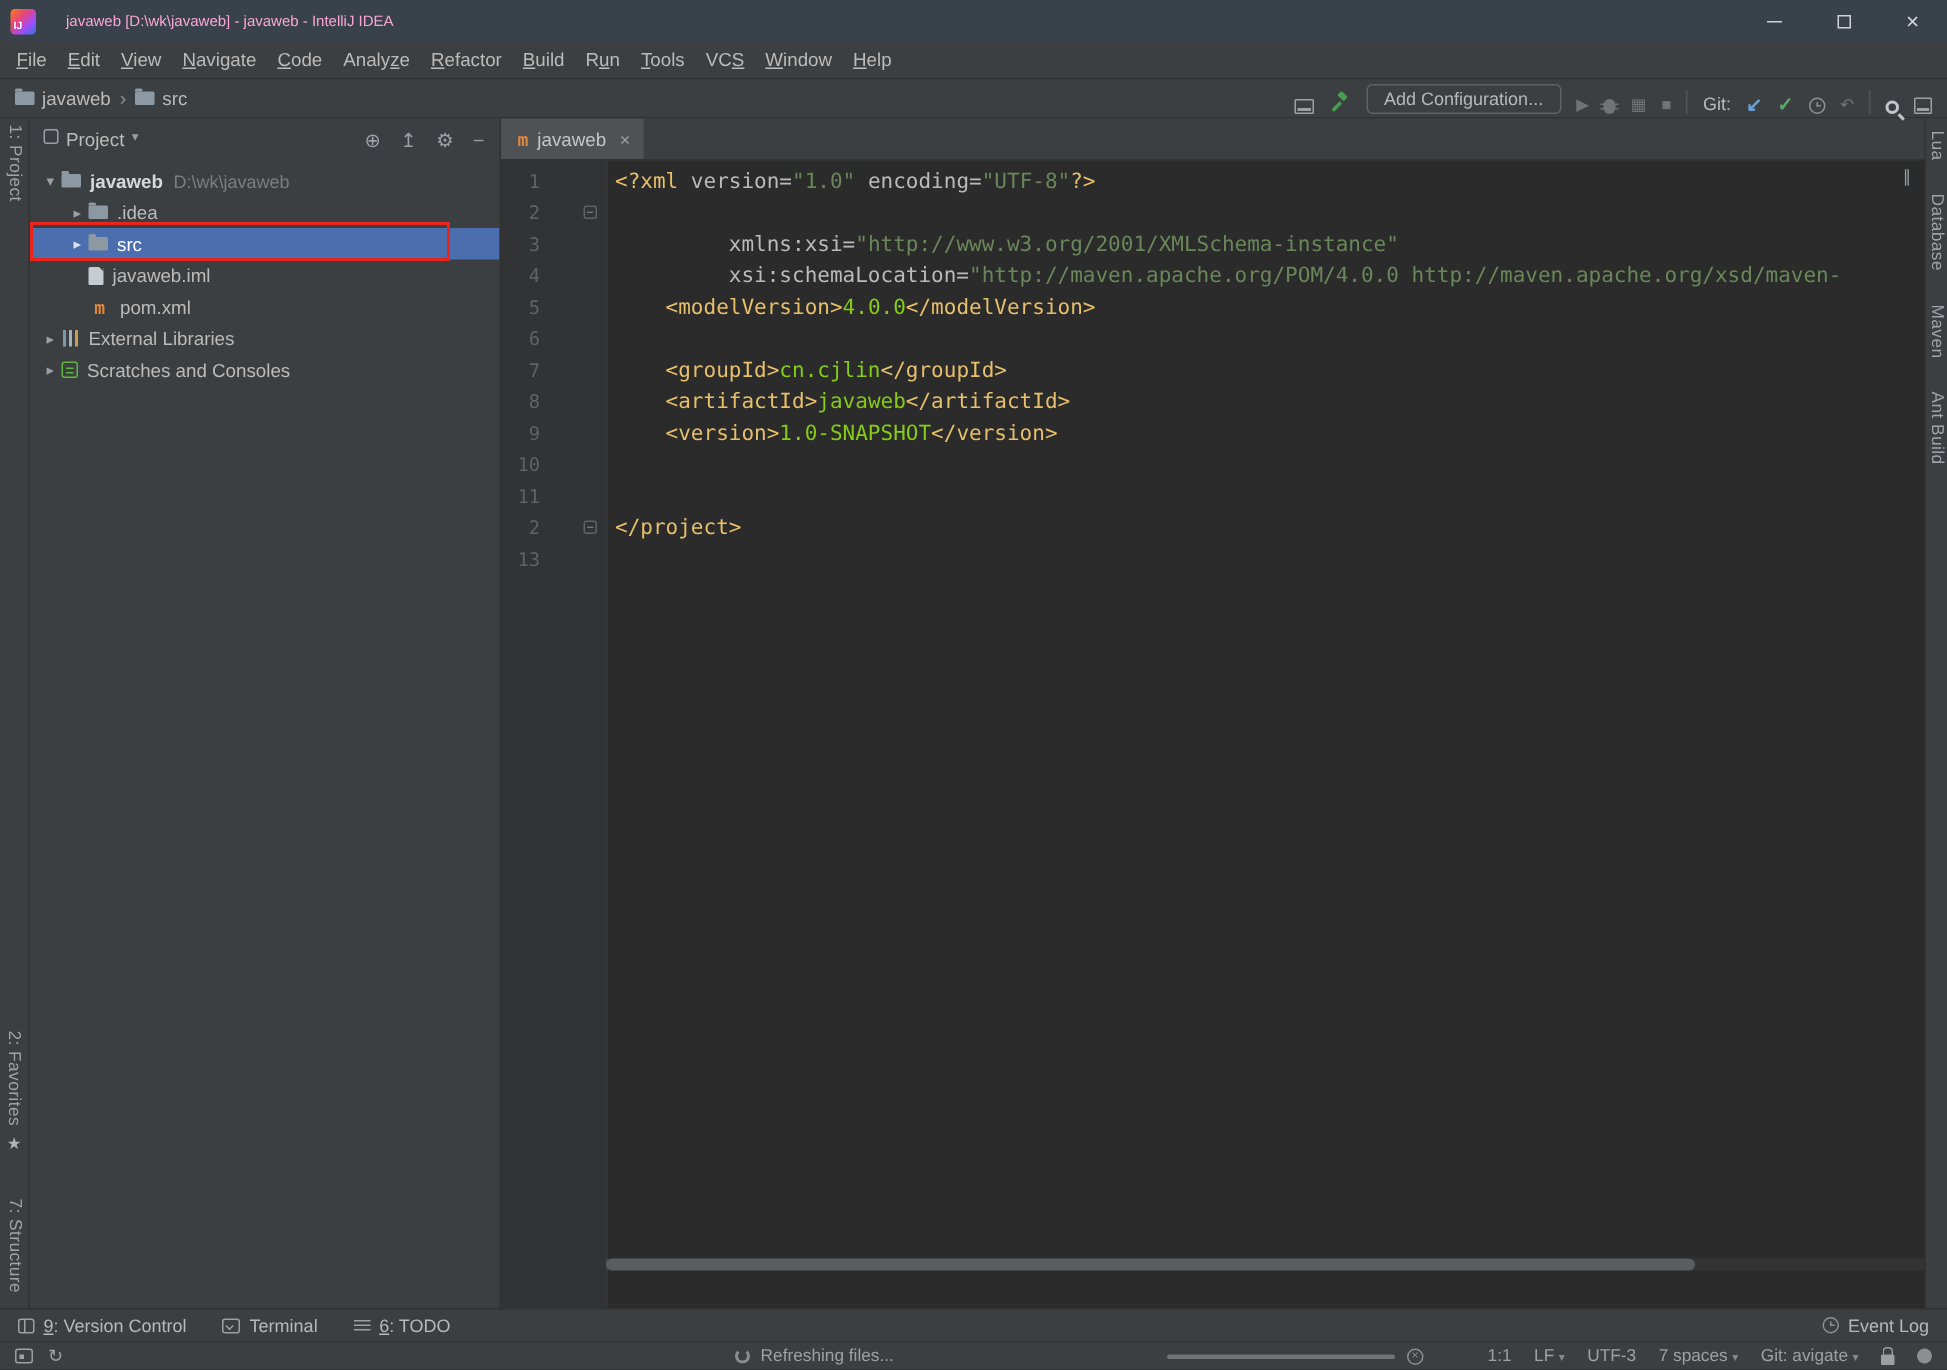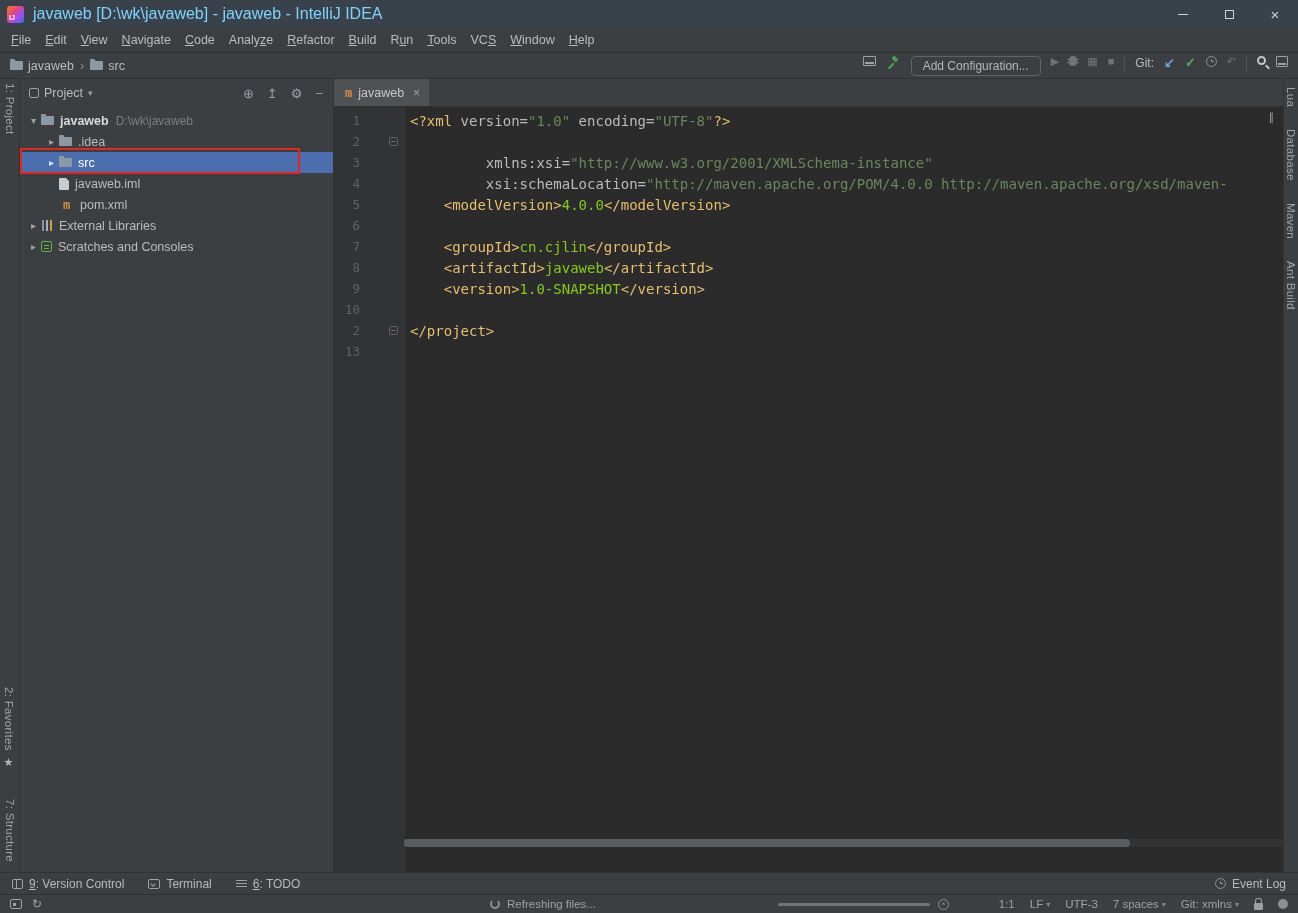--- a/index.html
+++ b/index.html
@@ -3,38 +3,38 @@
 <meta charset="utf-8">
 <style>
 *{box-sizing:border-box;margin:0;padding:0}
 html,body{width:1298px;height:913px;overflow:hidden}
 body{font-family:"Liberation Sans",sans-serif;background:#2b2b2b;color:#bbbbbb;font-size:13px}
 .app{width:1298px;height:913px;display:flex;flex-direction:column;background:#3c3f41}
 
 
 .titlebar{height:28px;background:#39414b;display:flex;align-items:center;padding-left:7px;flex:0 0 auto}
 .logo{width:17px;height:17px;border-radius:3px;background:linear-gradient(135deg,#fc801d 0%,#e4447a 38%,#9e4dfc 68%,#2c7bd1 100%);color:#fff;font-size:7px;font-weight:bold;display:flex;align-items:flex-end;padding:1px 0 2px 2px;flex:0 0 auto}
-.title-text{margin-left:9px;font-size:16px;color:#7dd3fc;white-space:nowrap}
+.title-text{margin-left:20px;font-size:10px;color:#f9a8d4;white-space:nowrap}
 .win-controls{margin-left:auto;display:flex;height:100%}
 .win-btn{width:46px;display:flex;align-items:center;justify-content:center;color:#cfd3d7}
 .wm-min{width:10px;height:1px;background:#cfd3d7;display:block}
 .wm-max{width:9px;height:9px;border:1px solid #cfd3d7;display:block}
 .wm-close{font-size:15px;line-height:1}
 
 
 .menubar{height:25px;background:#3c3f41;display:flex;align-items:flex-start;padding-left:4px;border-bottom:1px solid #323232;flex:0 0 auto}
 .menu-item{padding:0 7px;font-size:12.5px;color:#bbbbbb;line-height:24px;white-space:nowrap}
 .mn{text-decoration:underline}
 
 
 .navbar{height:26px;background:#3c3f41;display:flex;align-items:center;border-bottom:1px solid #323232;padding:0 10px;flex:0 0 auto}
 .breadcrumbs{display:flex;align-items:center;gap:3px}
 .crumb{display:flex;align-items:center;gap:5px;font-size:12.5px;color:#bbbbbb}
 .crumb-sep{color:#8a8f94;font-size:13px;margin:0 3px}
-.nav-right{margin-left:auto;display:flex;align-items:flex-start;gap:10px}
+.nav-right{margin-left:auto;display:flex;align-items:flex-end;gap:10px}
 .add-config{height:20px;line-height:18px;border:1px solid #5f6365;border-radius:4px;padding:0 11px;font-size:12px;color:#b4b8bb;white-space:nowrap}
 .nav-ico{font-size:11px;color:#6f7577;line-height:1}
 .nav-ico.update{color:#6a9fd8;font-size:13px;font-weight:bold}
 .nav-ico.commit{color:#59a869;font-size:13px;font-weight:bold}
 .git-label{font-size:12px;color:#bbbbbb}
 .vsep{width:1px;height:16px;background:#515456;display:inline-block}
 .mon{width:13px;height:10px;border:1px solid #9da1a4;border-radius:1px;position:relative;display:inline-block}
 .mon::before{content:'';position:absolute;left:1px;right:1px;bottom:1px;height:2px;background:#9da1a4}
 .mon2{width:12px;height:11px}
 .bug{width:8px;height:10px;background:#6f7577;border-radius:4px;position:relative;display:inline-block}
@@ -56,21 +56,21 @@
 .stripe-spacer{flex:1}
 .stripe-btn.fav{margin-bottom:4px}
 .stripe-btn.struct{margin:26px 0 10px 0}
 .star{font-size:11px;color:#aeb3b8;margin-top:5px}
 .stripe.right .stripe-btn{margin-top:22px}
 .stripe.right .stripe-btn:first-child{margin-top:8px}
 
 
 .project-panel{width:314px;background:#3c3f41;border-right:1px solid #323232;position:relative;flex:0 0 auto;overflow:hidden}
 .panel-header{height:28px;display:flex;align-items:center;padding:0 10px 0 9px}
-.ph-title{display:flex;align-items:center;gap:5px;color:#bbbbbb;font-size:12.5px}
+.ph-title{display:flex;gap:5px;color:#bbbbbb;font-size:12.5px}
 .ph-win{width:10px;height:10px;border:1px solid #9aa0a6;border-radius:2px;display:inline-block}
 .caret{font-size:9px;color:#9aa0a6}
 .ph-icons{margin-left:auto;display:flex;align-items:center;gap:13px;color:#9aa0a6;font-size:13px}
 .tree{padding-top:3px}
 .tree-row{height:21px;display:flex;align-items:center;font-size:12.5px;color:#bbbbbb;white-space:nowrap}
 .tree-row.selected{background:#4b6eaf;color:#ffffff}
 .tree-arrow{width:15px;text-align:center;color:#9aa0a6;font-size:10px;flex:0 0 auto}
 .tree-row.selected .tree-arrow{color:#d9e2f2}
 .ticon{margin-right:6px;display:inline-flex;align-items:center;justify-content:center;width:15px;flex:0 0 auto}
 .tree-label.bold{font-weight:bold;color:#d6d9dc}
@@ -351,20 +351,27 @@
             </div>
             <div class="code-line">
               <span class="gutter">
                 <span class="lnum">10</span>
                 <span class="fold"></span>
               </span>
               <span class="code-text"></span>
             </div>
             <div class="code-line">
               <span class="gutter">
+                <span class="lnum">11</span>
+                <span class="fold"></span>
+              </span>
+              <span class="code-text"></span>
+            </div>
+            <div class="code-line">
+              <span class="gutter">
                 <span class="lnum">2</span>
                 <span class="fold">
                   <span class="fold-box">−</span>
                 </span>
               </span>
               <span class="code-text"><span class="tk-t">&lt;/project&gt;</span></span>
             </div>
             <div class="code-line">
               <span class="gutter">
                 <span class="lnum">13</span>
@@ -426,21 +433,21 @@
       <span class="sb-item">
           <span>LF</span>
           <span class="dd">▾</span>
         </span>
       <span class="sb-item">UTF-3</span>
       <span class="sb-item">
           <span>7 spaces</span>
           <span class="dd">▾</span>
         </span>
       <span class="sb-item">
-          <span>Git: xmlns</span>
+          <span>Git: avigate</span>
           <span class="dd">▾</span>
         </span>
       <span class="lock"></span>
       <span class="blob"></span>
     </span>
   </div>
 
 </div>
 
 </body></html>

